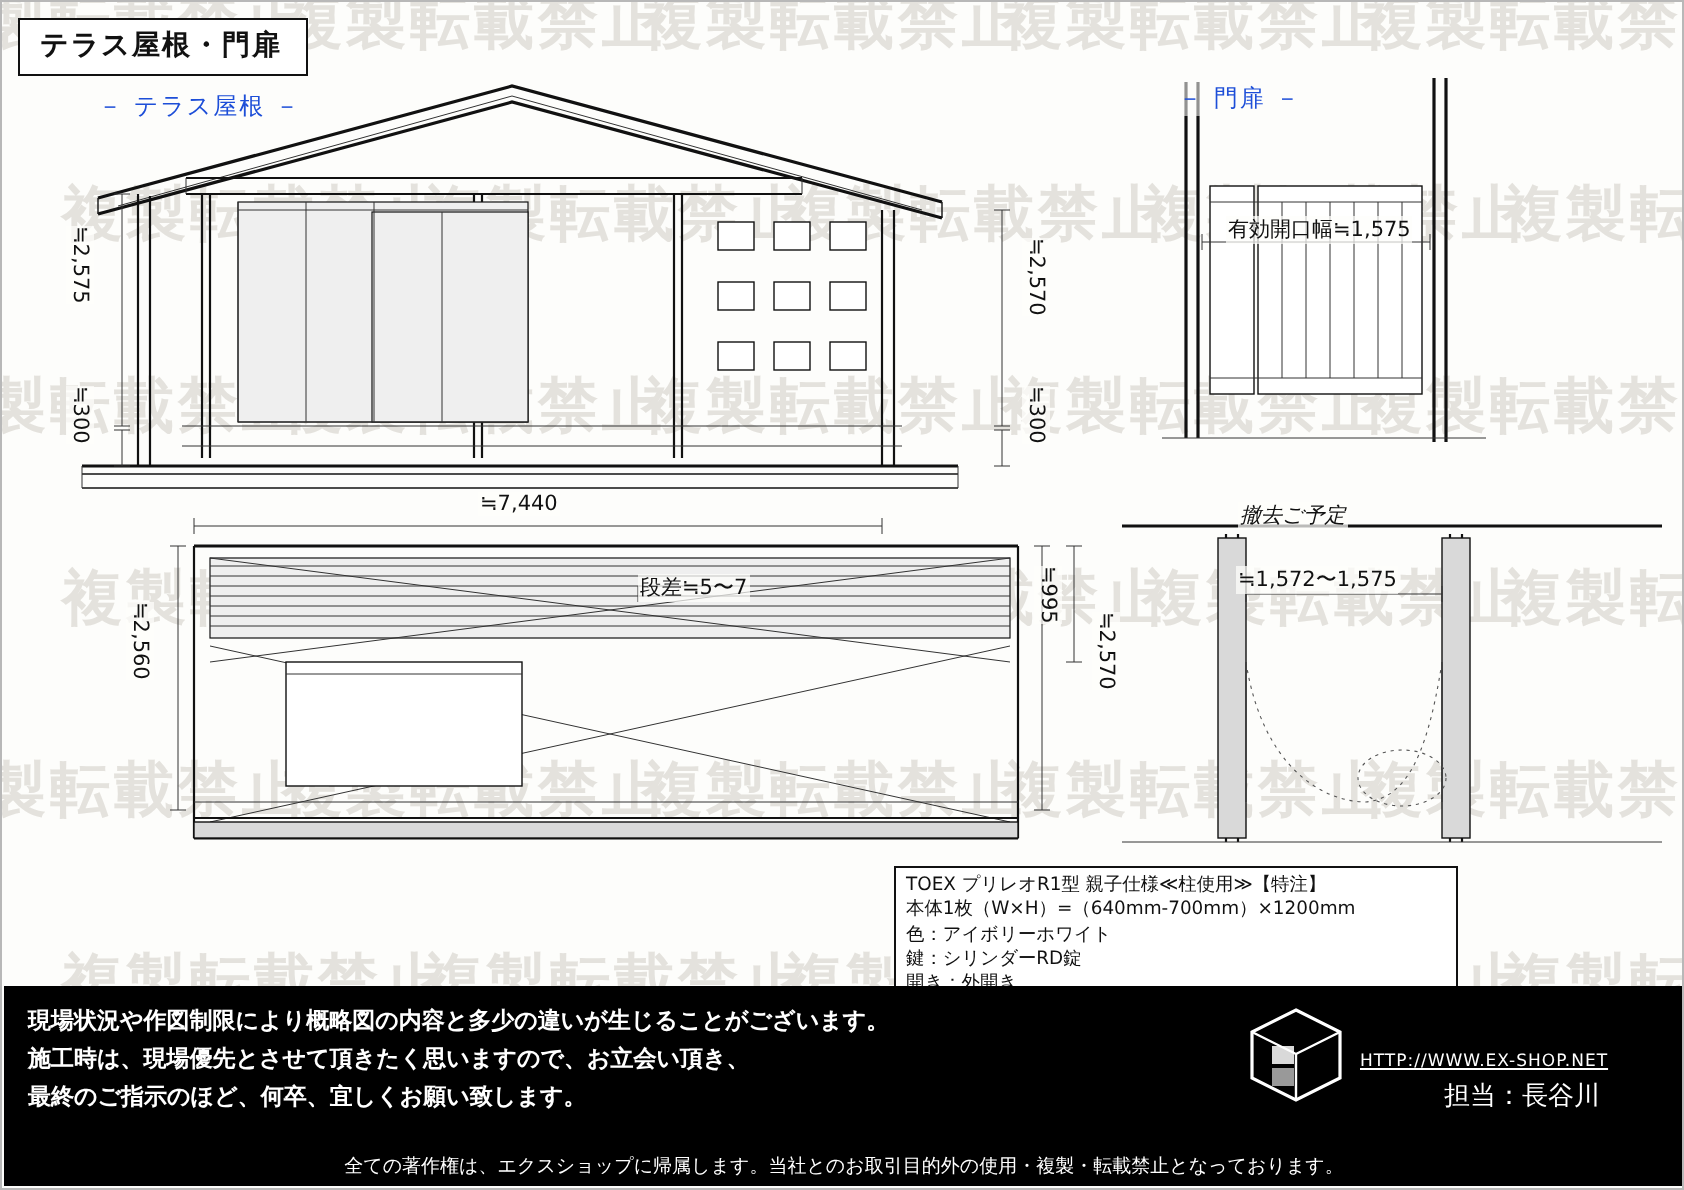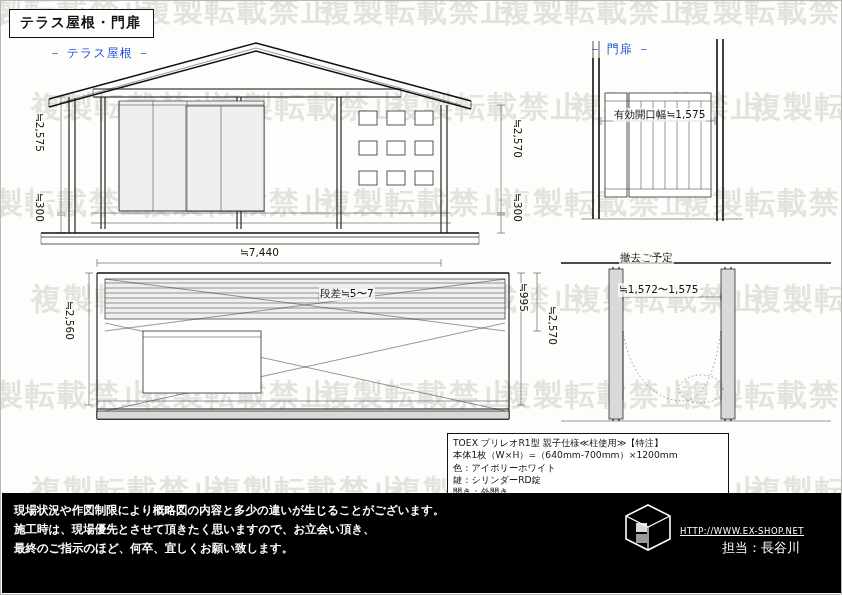--- a/index.html
+++ b/index.html
@@ -337,21 +337,21 @@
   <div class="dim vert" style="left:510px;top:192px;">≒300</div>
   <div class="dim" style="left:238px;top:245px;">≒7,440</div>
 
   <div class="dim vert" style="left:62px;top:300px;">≒2,560</div>
   <div class="dim vert" style="left:545px;top:305px;">≒2,570</div>
   <div class="dim vert" style="left:516px;top:282px;">≒995</div>
   <div class="dim" style="left:318px;top:286px;">段差≒5〜7</div>
 
   <div class="dim" style="left:612px;top:107px;">有効開口幅≒1,575</div>
   <div class="dim" style="left:617px;top:282px;">≒1,572〜1,575</div>
-  <div class="dim" style="left:618px;top:250px;">撤去ご予定</div>
+  <div class="dim" style="left:618px;top:250px;font-style:italic;">撤去ご予定</div>
 
   <div class="spec-box" style="left:446px;top:432px;width:282px;height:80px;">TOEX  プリレオR1型  親子仕様≪柱使用≫【特注】
 本体1枚（W×H）=（640mm-700mm）×1200mm
 色：アイボリーホワイト
 鍵：シリンダーRD錠
 開き：外開き
 追加部材：外開き用持ち送り両開き用、落とし棒受け</div>
 
   <div id="footer">
     <div id="footer-text">現場状況や作図制限により概略図の内容と多少の違いが生じることがございます。
@@ -361,15 +361,16 @@
       <svg width="54" height="50" style="left:0;top:2px;">
         <polygon points="26,4 48,15 48,38 26,49 4,38 4,15" fill="none" stroke="#ffffff" stroke-width="1.6"></polygon>
         <polyline points="4,15 26,26 48,15" fill="none" stroke="#ffffff" stroke-width="1.2"></polyline>
         <line x1="26" y1="26" x2="26" y2="49" stroke="#ffffff" stroke-width="1.2"></line>
         <rect x="14" y="22" width="11" height="9" fill="#ffffff" opacity="0.85"></rect>
         <rect x="14" y="33" width="11" height="9" fill="#ffffff" opacity="0.6"></rect>
       </svg>
       <div class="url">HTTP://WWW.EX-SHOP.NET</div>
       <div class="tanto">担当：長谷川</div>
     </div>
+    <div id="copyright">全ての著作権は、エクスショップに帰属します。当社とのお取引目的外の使用・複製・転載禁止となっております。</div>
   </div>
 
 </div>
 
 </body></html>

